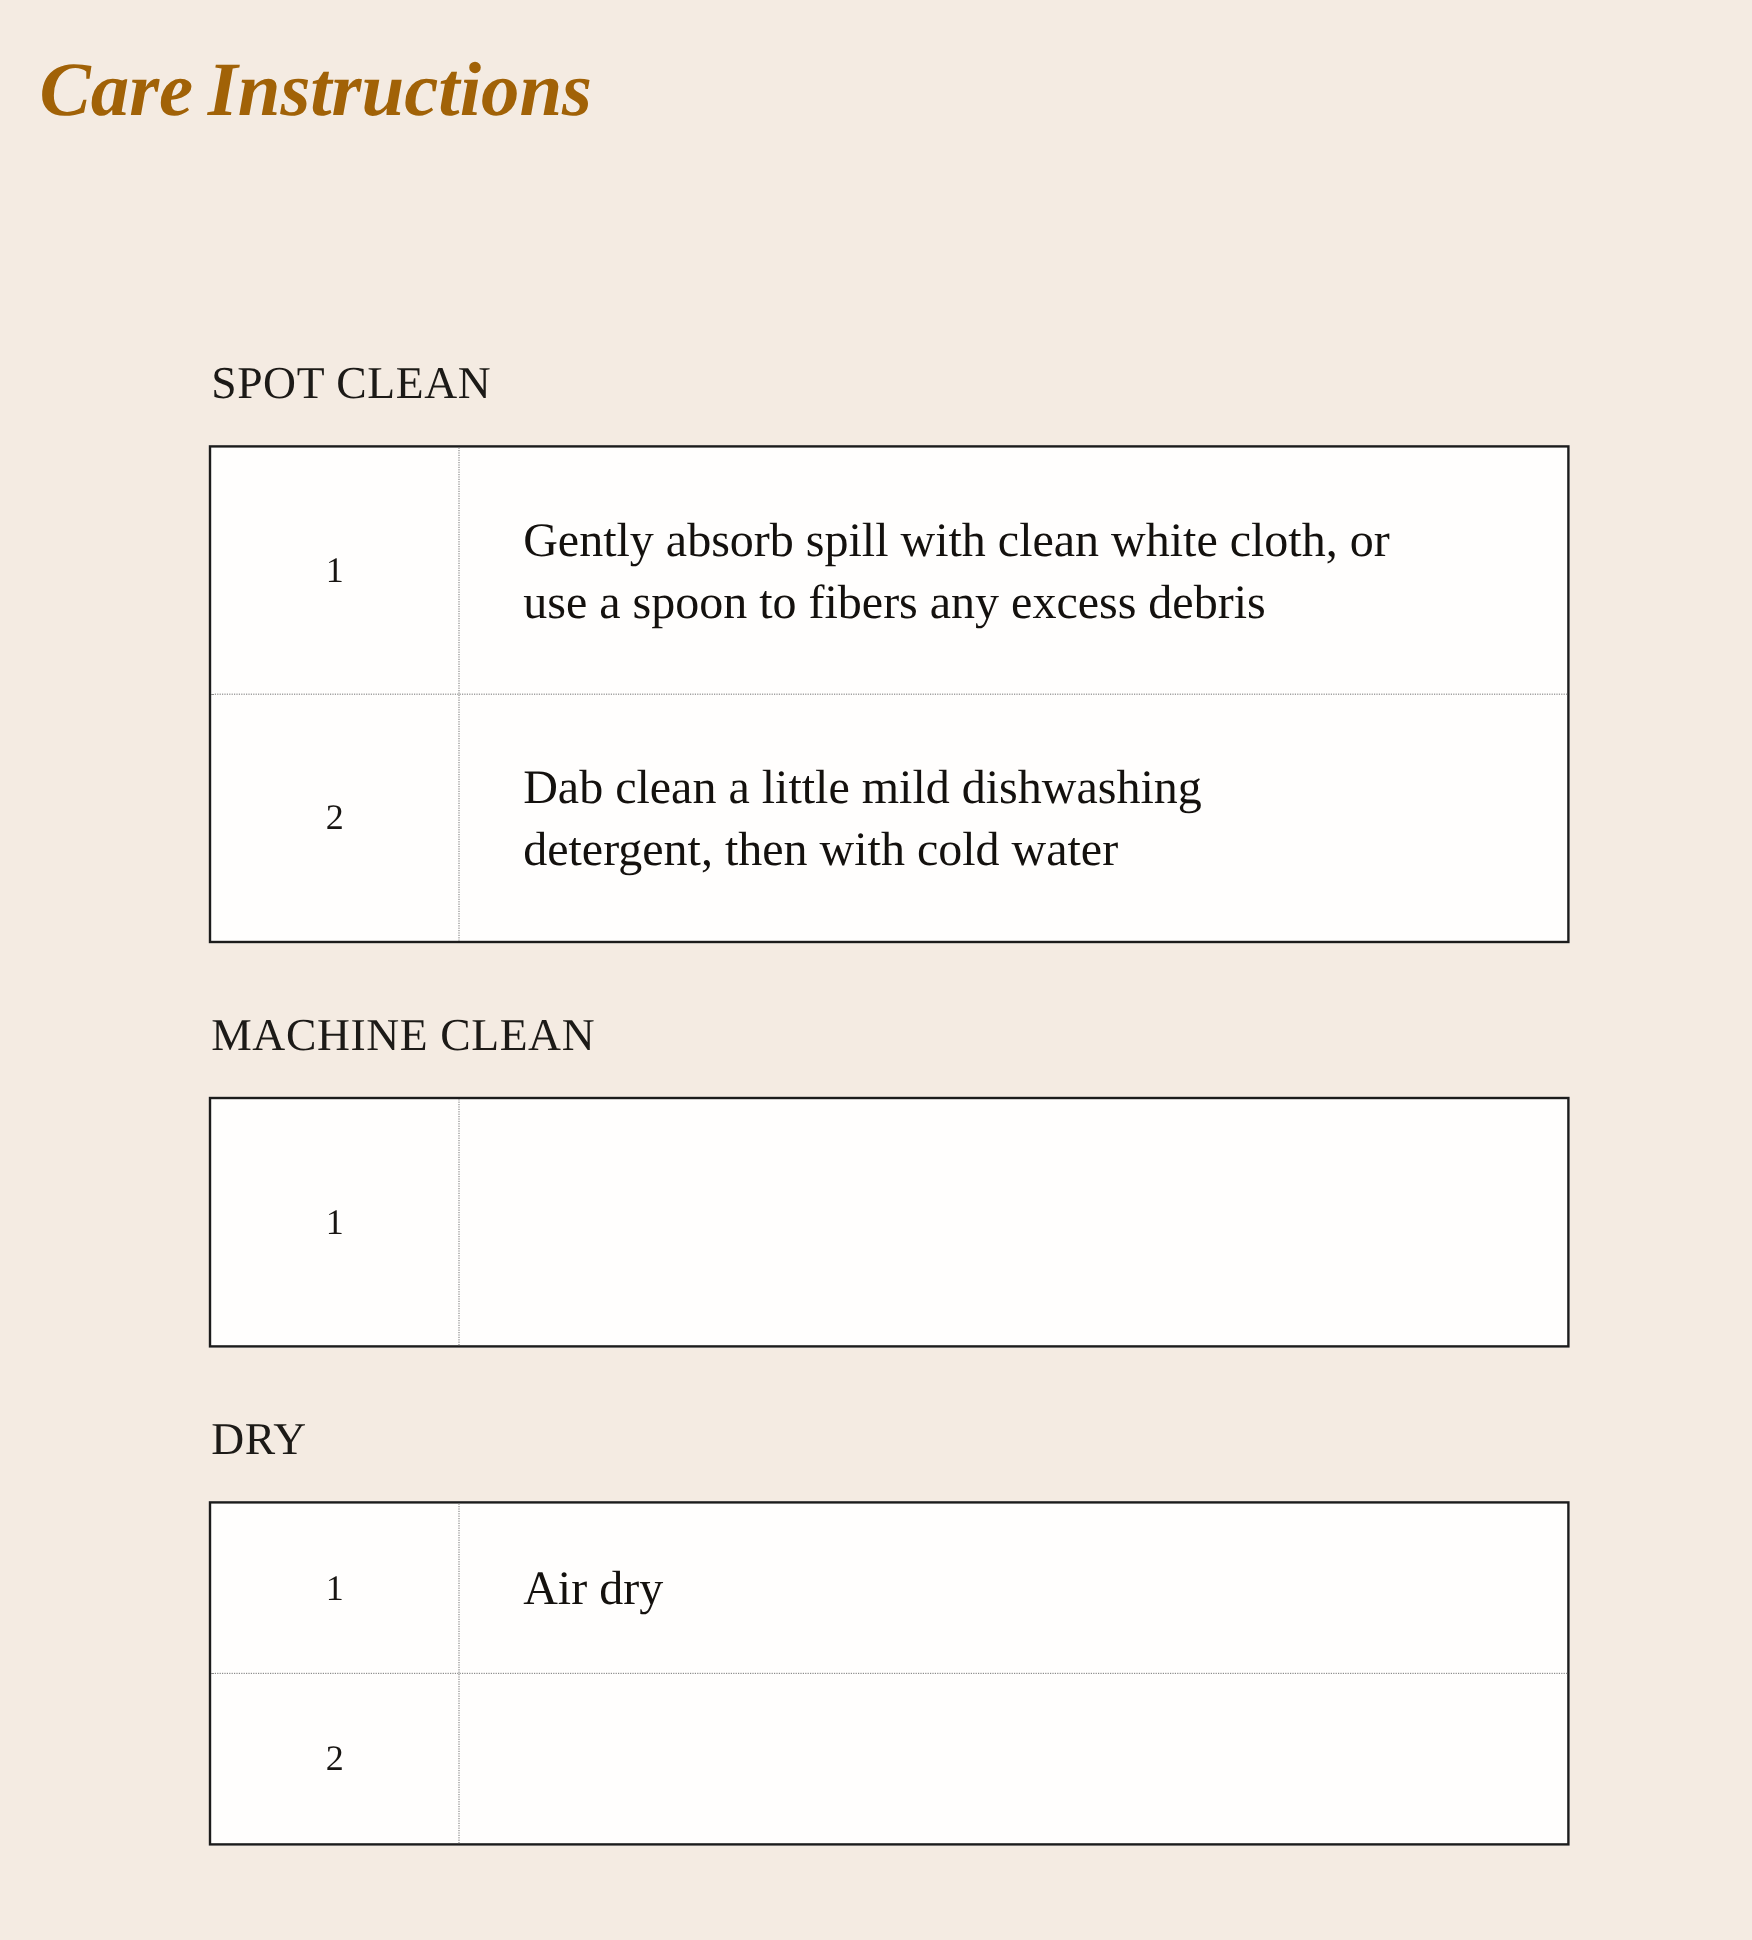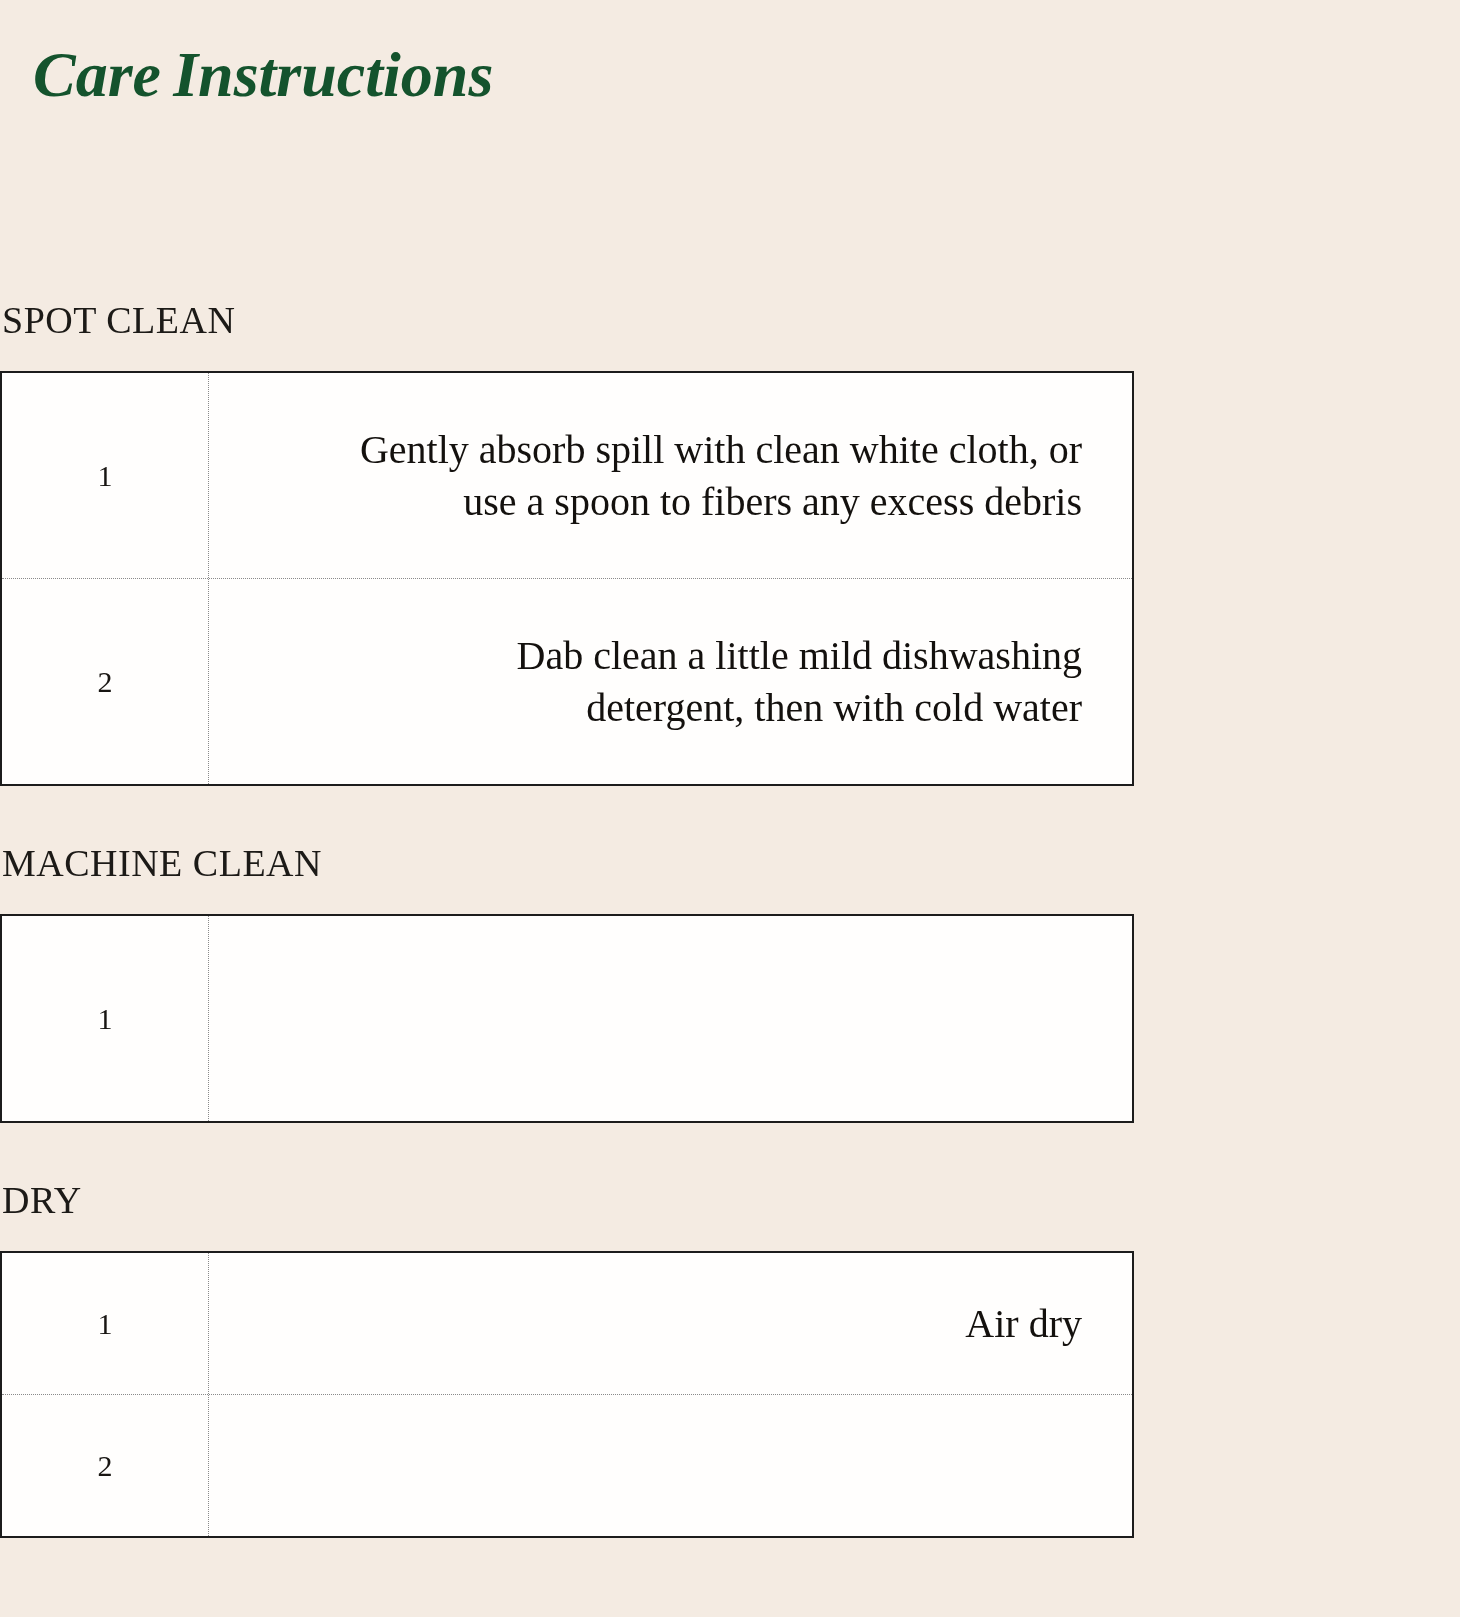--- a/index.html
+++ b/index.html
@@ -15,23 +15,24 @@
     padding-top: 36px;
   }
   .page-title {
     margin: 0 0 0 33px;
     font-size: 64px;
     line-height: 77px;
     font-style: italic;
     font-weight: 600;
     letter-spacing: 0;
     word-spacing: -0.06em;
-    color: #14532d;
+    color: #a16207;
   }
   .sections {
+    margin-left: 174px;
     width: 1134px;
   }
   .section-label {
     font-size: 38px;
     line-height: 46px;
     letter-spacing: 0.5px;
     font-weight: 400;
     color: #1c1a17;
     margin: 0 0 28px 2px;
   }
@@ -59,21 +60,21 @@
   .text-cell {
     flex: 1;
     display: flex;
     flex-direction: column;
     justify-content: center;
     padding: 20px 50px 20px 53px;
     font-size: 40px;
     line-height: 52px;
     color: #14110e;
   }
-  .instruction-line { white-space: nowrap; text-align: right; }
+  .instruction-line { white-space: nowrap; }
 </style>
 </head>
 <body>
 
 <div class="page">
 
   <h1 class="page-title">Care Instructions</h1>
 
   <div class="sections">
 

